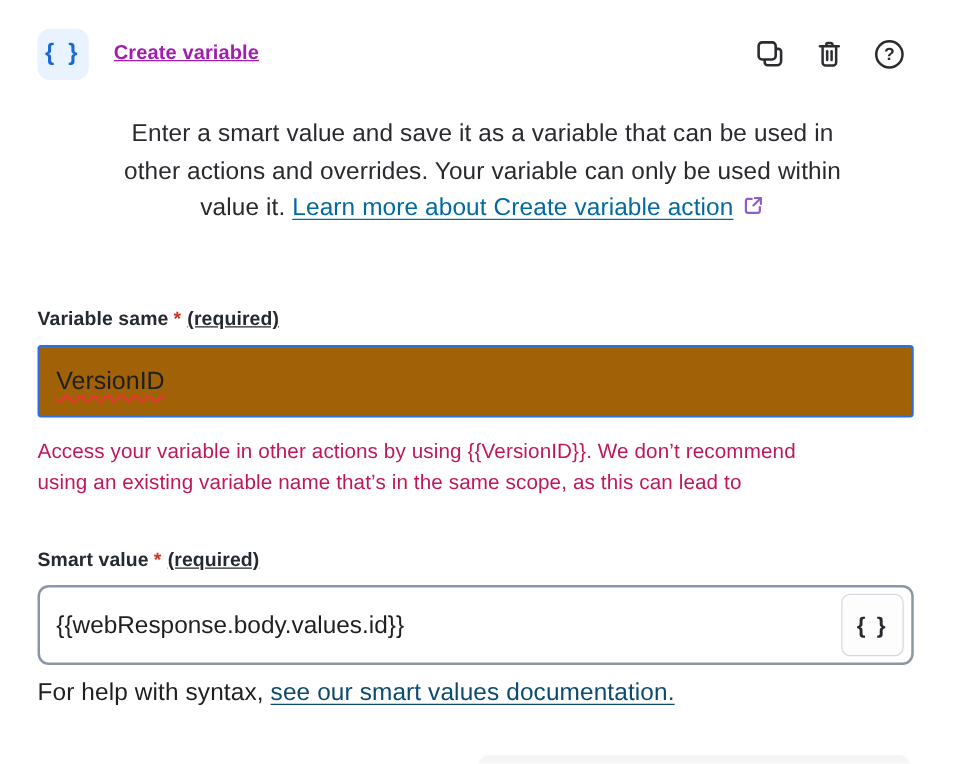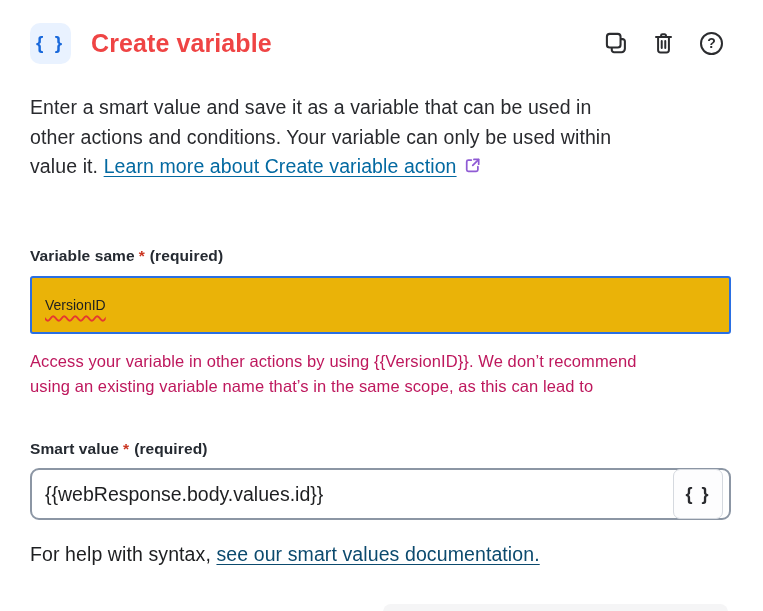--- a/index.html
+++ b/index.html
@@ -15,66 +15,66 @@
 
   
   .header { position: absolute; left: 30px; top: 22px; right: 38px; height: 42px; display: flex; align-items: center; }
   .action-icon-badge {
     width: 41px; height: 41px; border-radius: 10px;
     background: #E9F2FF; color: #1868DB;
     display: flex; align-items: center; justify-content: center;
     font-weight: 700; font-size: 19px; letter-spacing: 3px;
     flex: 0 0 auto;
   }
-  .panel-title { margin-left: 20px; font-size: 25px; font-weight: 700; color: #ef4444; letter-spacing: .1px; }
+  .panel-title { margin-left: 20px; font-size: 16px; font-weight: 700; color: #a21caf; letter-spacing: .1px; text-decoration: underline; }
   .header-actions { margin-left: auto; display: flex; align-items: center; gap: 21px; }
   .icon-btn {
     width: 27px; height: 27px; border: none; background: transparent; padding: 0;
     color: #2B2C2F; cursor: pointer; display: flex; align-items: center; justify-content: center;
   }
   .icon-btn svg { display: block; }
   .help-circle {
     width: 23px; height: 23px; border: 2px solid #2B2C2F; border-radius: 50%;
     display: flex; align-items: center; justify-content: center;
     font-size: 14px; font-weight: 700; color: #2B2C2F;
   }
 
   
   .description { position: absolute; left: 30px; top: 93px; width: 712px; font-size: 19.5px; line-height: 29.5px; color: #292A2E; letter-spacing: .1px; }
-  .description .line { display: block; white-space: nowrap; }
+  .description .line { display: block; white-space: nowrap; text-align: center; }
   .purple-link { color: #0369a1; text-decoration: underline; text-underline-offset: 3px; cursor: pointer; }
   .ext-icon { display: inline-block; vertical-align: -2px; margin-left: 6px; color: #8F5BD4; }
 
   
   .field-label { position: absolute; left: 30px; font-size: 15.5px; font-weight: 700; color: #252A31; letter-spacing: .1px; }
   .req-star { color: #CA3521; margin-left: 4px; }
-  .req-hint { margin-left: 5px; font-weight: 700; }
+  .req-hint { margin-left: 5px; font-weight: 700; text-decoration: underline; }
 
   
   .input-focused {
     position: absolute; left: 30px; top: 276px; width: 701px; height: 58px;
-    background: #eab308; border: 2px solid #2A6FE3; border-radius: 3px;
+    background: #a16207; border: 2px solid #2A6FE3; border-radius: 3px;
     display: flex; align-items: center; padding: 0 13px;
-    font-size: 14px; color: #1E1F21;
+    font-size: 20px; color: #1E1F21;
   }
   .misspelled {
     text-decoration-line: underline;
     text-decoration-style: wavy;
     text-decoration-color: #E5392F;
     text-decoration-thickness: 1.5px;
     text-underline-offset: 5px;
   }
 
   
   .helper-text { position: absolute; left: 30px; top: 349px; width: 700px; font-size: 16.5px; line-height: 25px; color: #be185d; letter-spacing: .1px; }
   .helper-text .line { display: block; white-space: nowrap; }
 
   
   .input-normal {
-    position: absolute; left: 30px; top: 468px; width: 701px; height: 52px;
+    position: absolute; left: 30px; top: 468px; width: 701px; height: 64px;
     background: #fff; border: 2px solid #8C96A4; border-radius: 9px;
     display: flex; align-items: center; padding: 0 6px 0 13px;
     font-size: 19.5px; color: #1E1F21;
   }
   .input-normal .value { flex: 1 1 auto; }
   .braces-btn {
     flex: 0 0 auto; width: 50px; height: 50px;
     border: 1px solid #D5D9DF; border-radius: 7px; background: #FDFDFE;
     display: flex; align-items: center; justify-content: center;
     font-size: 18px; font-weight: 700; color: #292A2E; letter-spacing: 2px;
@@ -124,21 +124,21 @@
       <button class="icon-btn" title="">
         <span class="help-circle">
           <span>?</span>
         </span>
       </button>
     </div>
   </div>
 
   <div class="description">
     <span class="line">Enter a smart value and save it as a variable that can be used in</span>
-    <span class="line">other actions and conditions. Your variable can only be used within</span>
+    <span class="line">other actions and overrides. Your variable can only be used within</span>
     <span class="line"><span>value it. </span><a class="purple-link">Learn more about Create variable action</a><span class="ext-icon">
         <svg width="19" height="19" viewBox="0 0 24 24" fill="none" stroke="#8F5BD4" stroke-width="2.2" stroke-linecap="round" stroke-linejoin="round">
           <path d="M10.5 5.2 H6.7 a2 2 0 0 0 -2 2 v10.1 a2 2 0 0 0 2 2 h10.1 a2 2 0 0 0 2 -2 V13.5"></path>
           <path d="M13.8 4.3 h6 v6"></path>
           <path d="M19.6 4.5 l-7.3 7.3"></path>
         </svg>
       </span></span>
   </div>
 
   <div class="field-label" style="top: 247px;">

